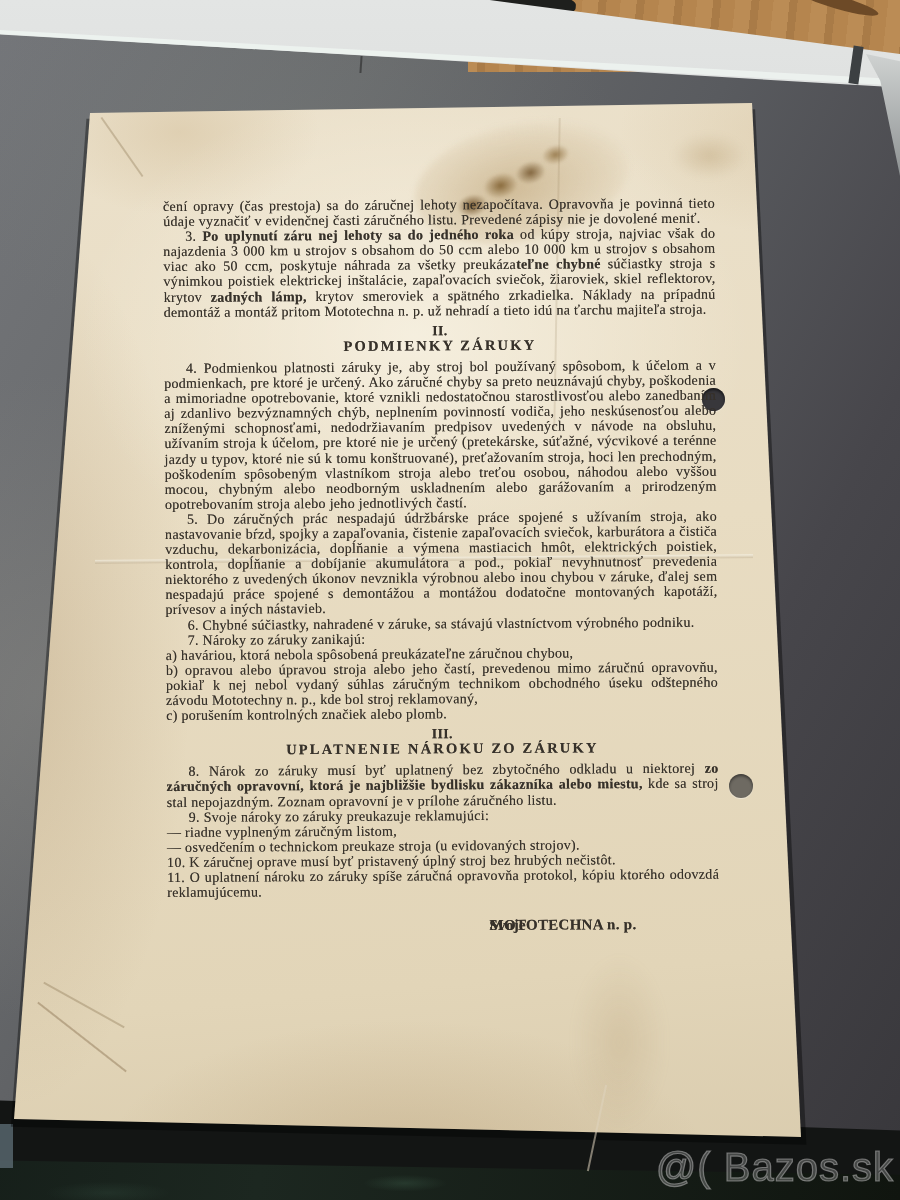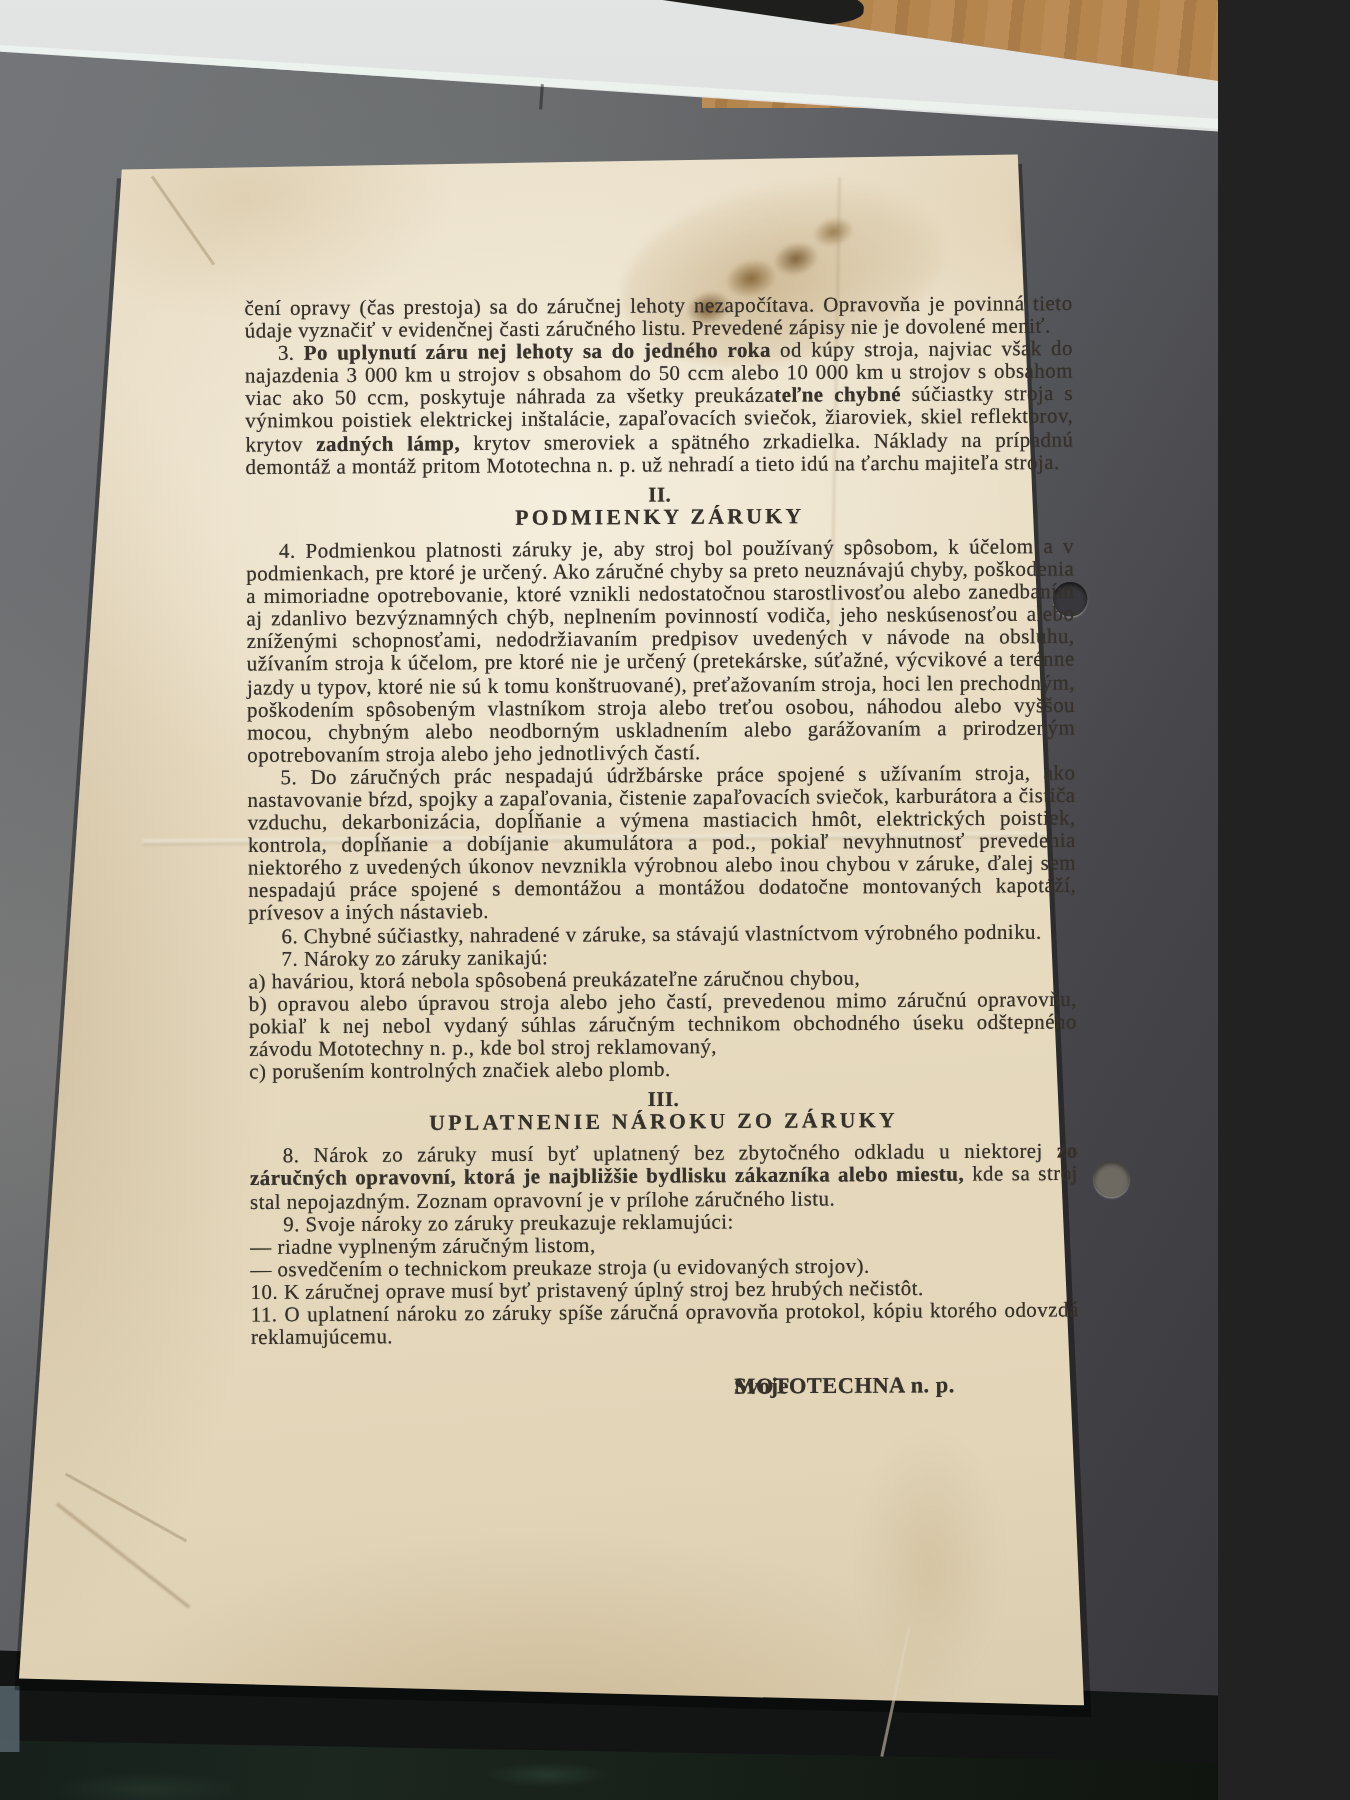--- a/index.html
+++ b/index.html
@@ -1,16 +1,16 @@
 <!DOCTYPE html>
 <html><head>
 <meta charset="utf-8">
 <style>
   html,body{margin:0;padding:0;background:#222;}
-  #stage{position:relative;width:812px;height:1200px;overflow:hidden;
+  #stage{position:relative;width:900px;height:1200px;overflow:hidden;
          font-family:"Liberation Serif",serif;background:#57585a;}
   #stage *{position:absolute;box-sizing:border-box;}
 
   
   .desk{inset:0;background:
     radial-gradient(ellipse 650px 520px at 6% 58%, rgba(158,155,147,0.30), transparent 62%),
     radial-gradient(ellipse 500px 300px at 30% 12%, rgba(120,125,122,0.35), transparent 70%),
     linear-gradient(118deg,#74767a 0%,#696b6d 26%,#595b5f 50%,#47464b 72%,#38373b 100%);}
   .wood{left:468px;top:0;width:432px;height:72px;
     background:repeating-linear-gradient(96deg,#bb8c55 0 16px,#a97b47 16px 24px,#b5854e 24px 38px);}
@@ -155,13 +155,14 @@
       <div class="list"><span class="">— riadne vyplneným záručným listom,</span></div>
       <div class="list"><span class="">— osvedčením o technickom preukaze stroja (u evidovaných strojov).</span></div>
       <div class="list"><span class="">10. K záručnej oprave musí byť pristavený úplný stroj bez hrubých nečistôt.</span></div>
       <div class="list"><span class="">11. O uplatnení nároku zo záruky spíše záručná opravovňa protokol, kópiu ktorého odovzdá reklamujúcemu.</span></div>
       <div class="sig">
         <div>MOTOTECHNA n. p.</div>
         <div>Svoje</div>
       </div>
     </div>
 
+  <div class="watermark">@( Bazos.sk</div>
 </div>
 
 </body></html>

